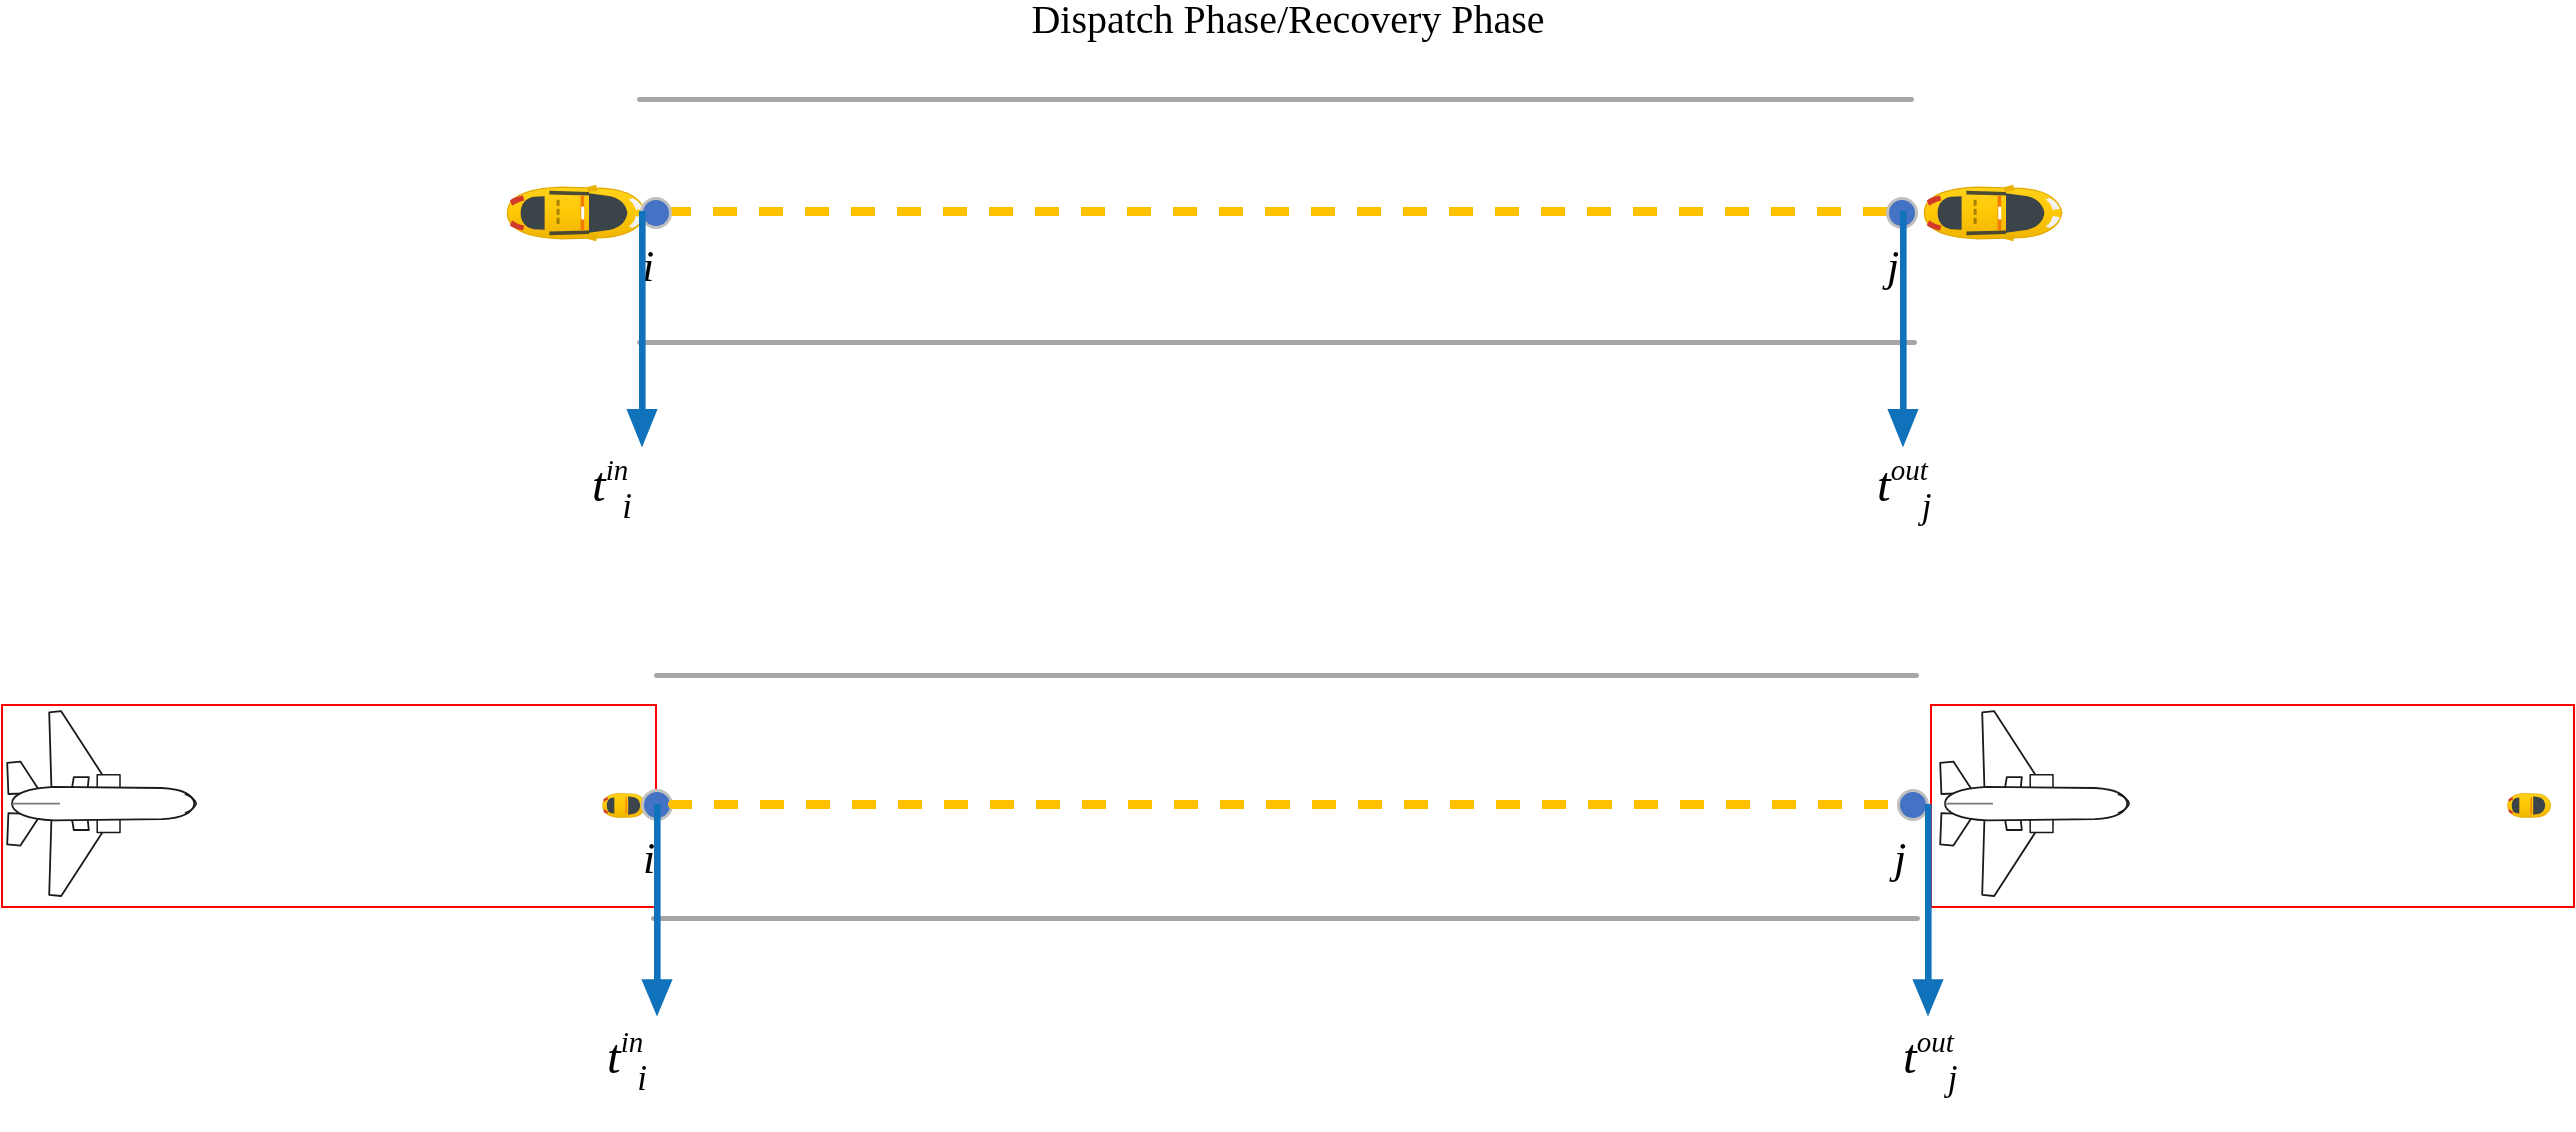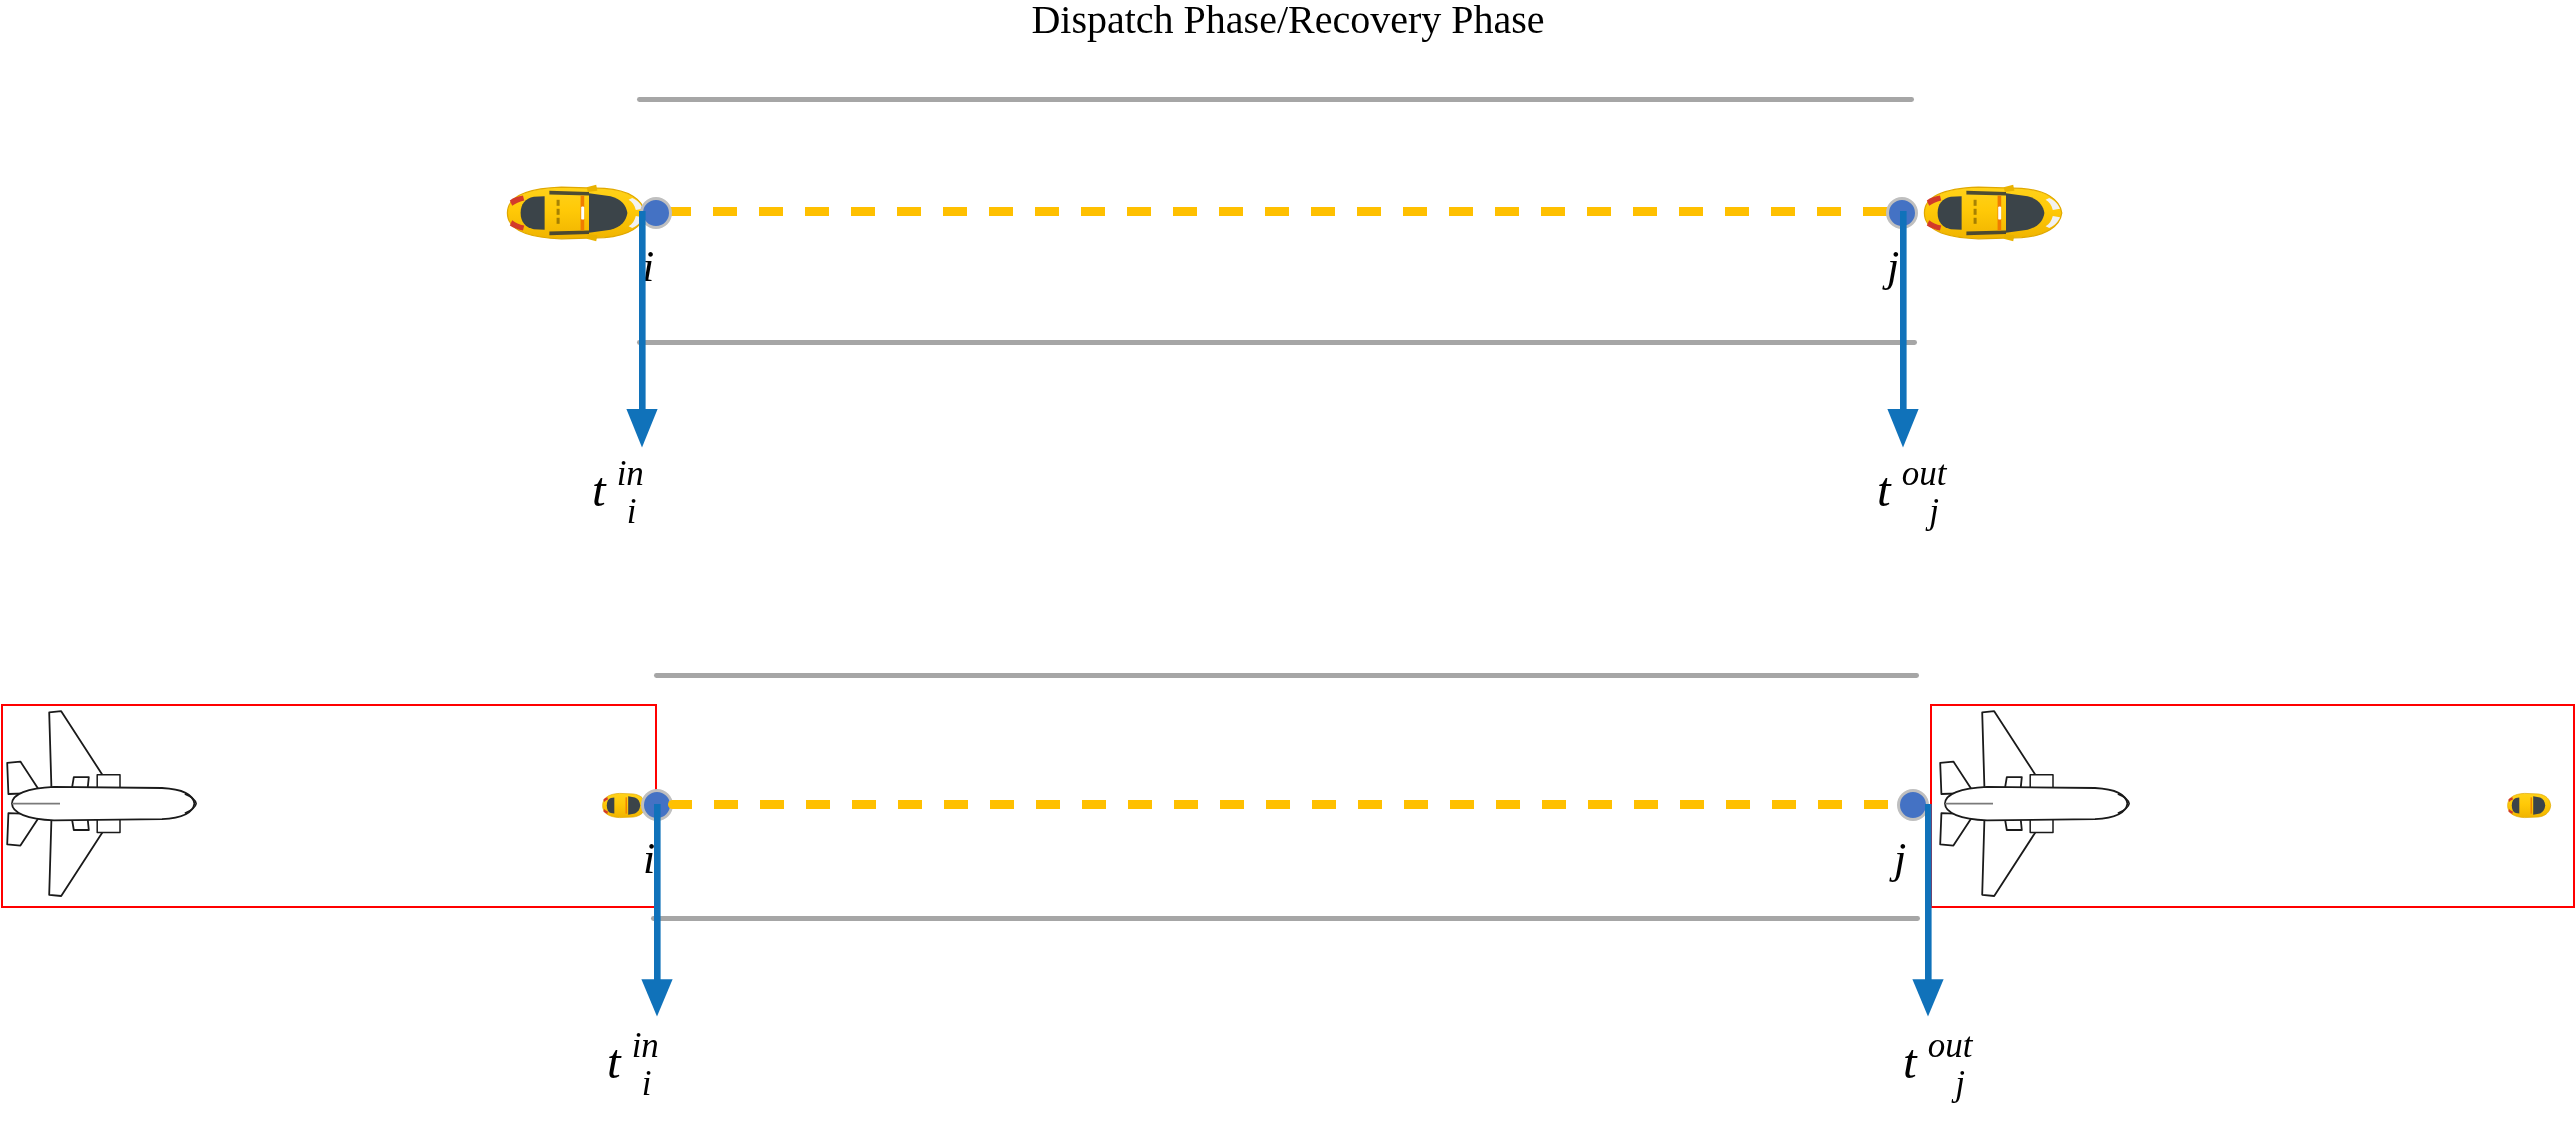--- a/index.html
+++ b/index.html
@@ -59,25 +59,25 @@
     position:absolute;
     font-family:"Liberation Serif","DejaVu Serif",serif;
     font-style:italic;
     color:#000000;
     white-space:nowrap;
     line-height:1;
   }
   .node-letter{font-size:44px;}
   .tlabel{font-size:49px;}
   .tlabel .sup{
-    font-size:35px;
+    font-size:29px;
     vertical-align:super;
     position:relative;
     top:-3.6px;
-    left:11px;
+    left:0;
   }
   .tlabel .sub{
     font-size:35px;
     vertical-align:sub;
     position:relative;
     top:6px;
     left:-6px;
   }
 
   

